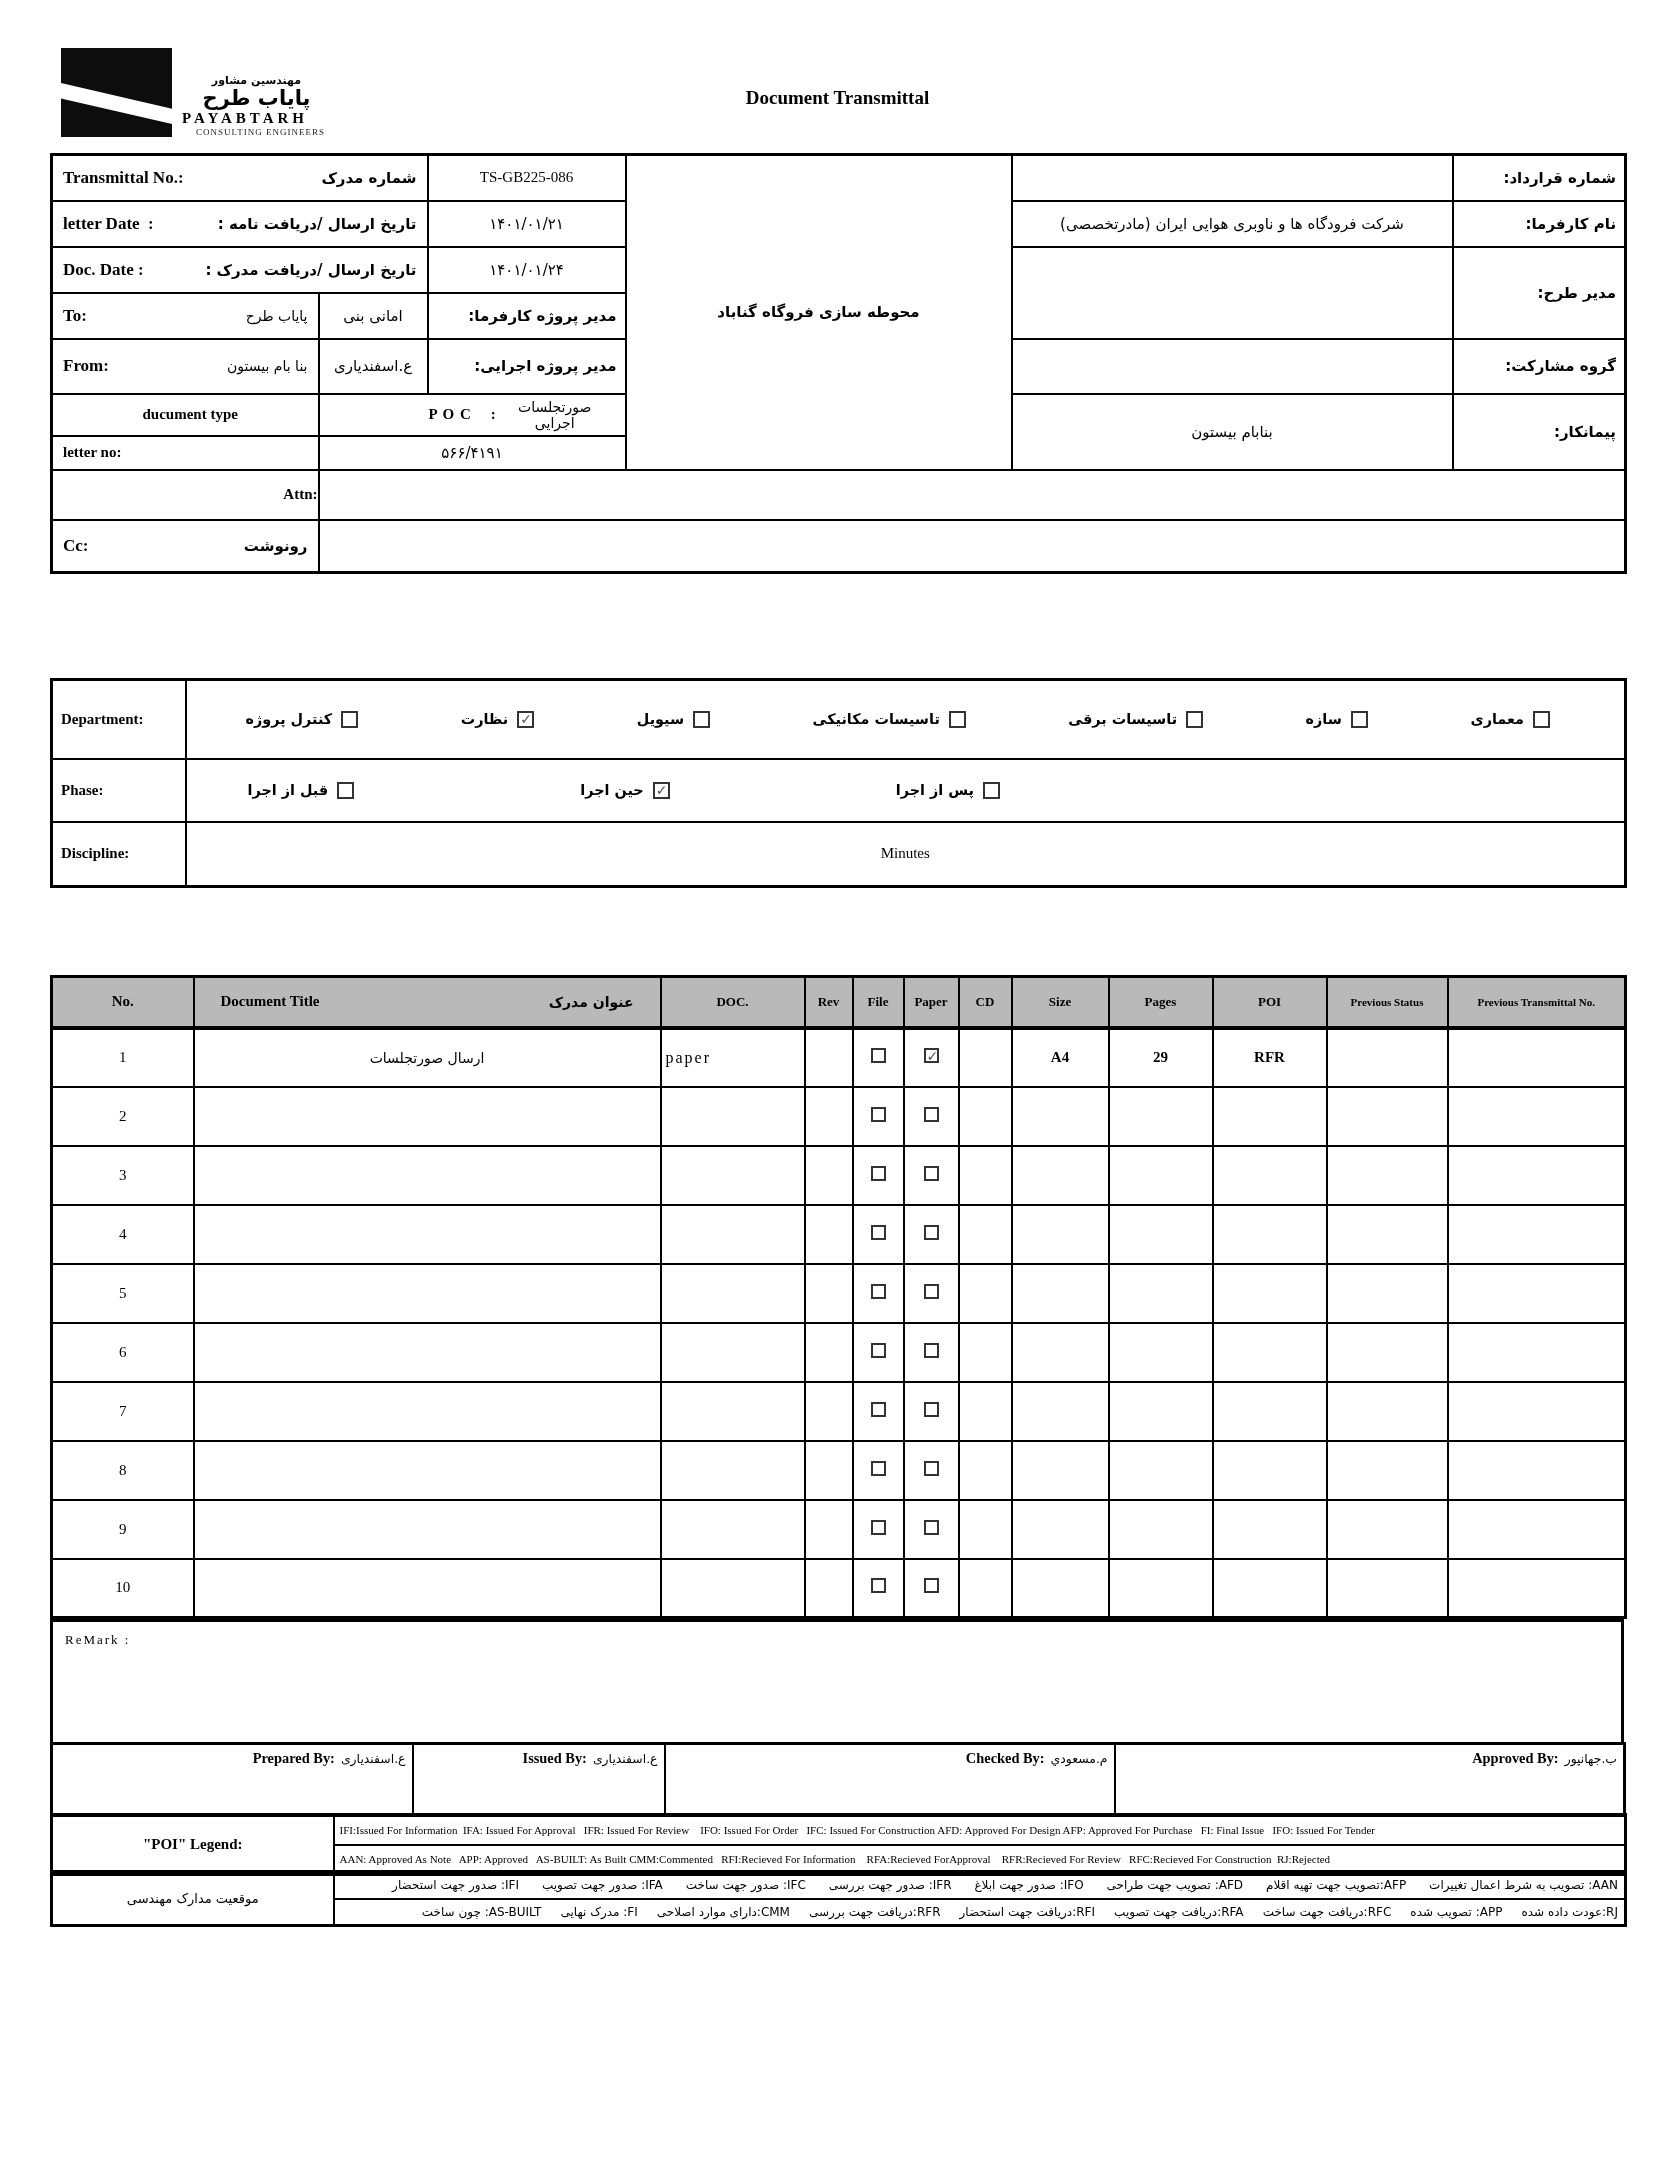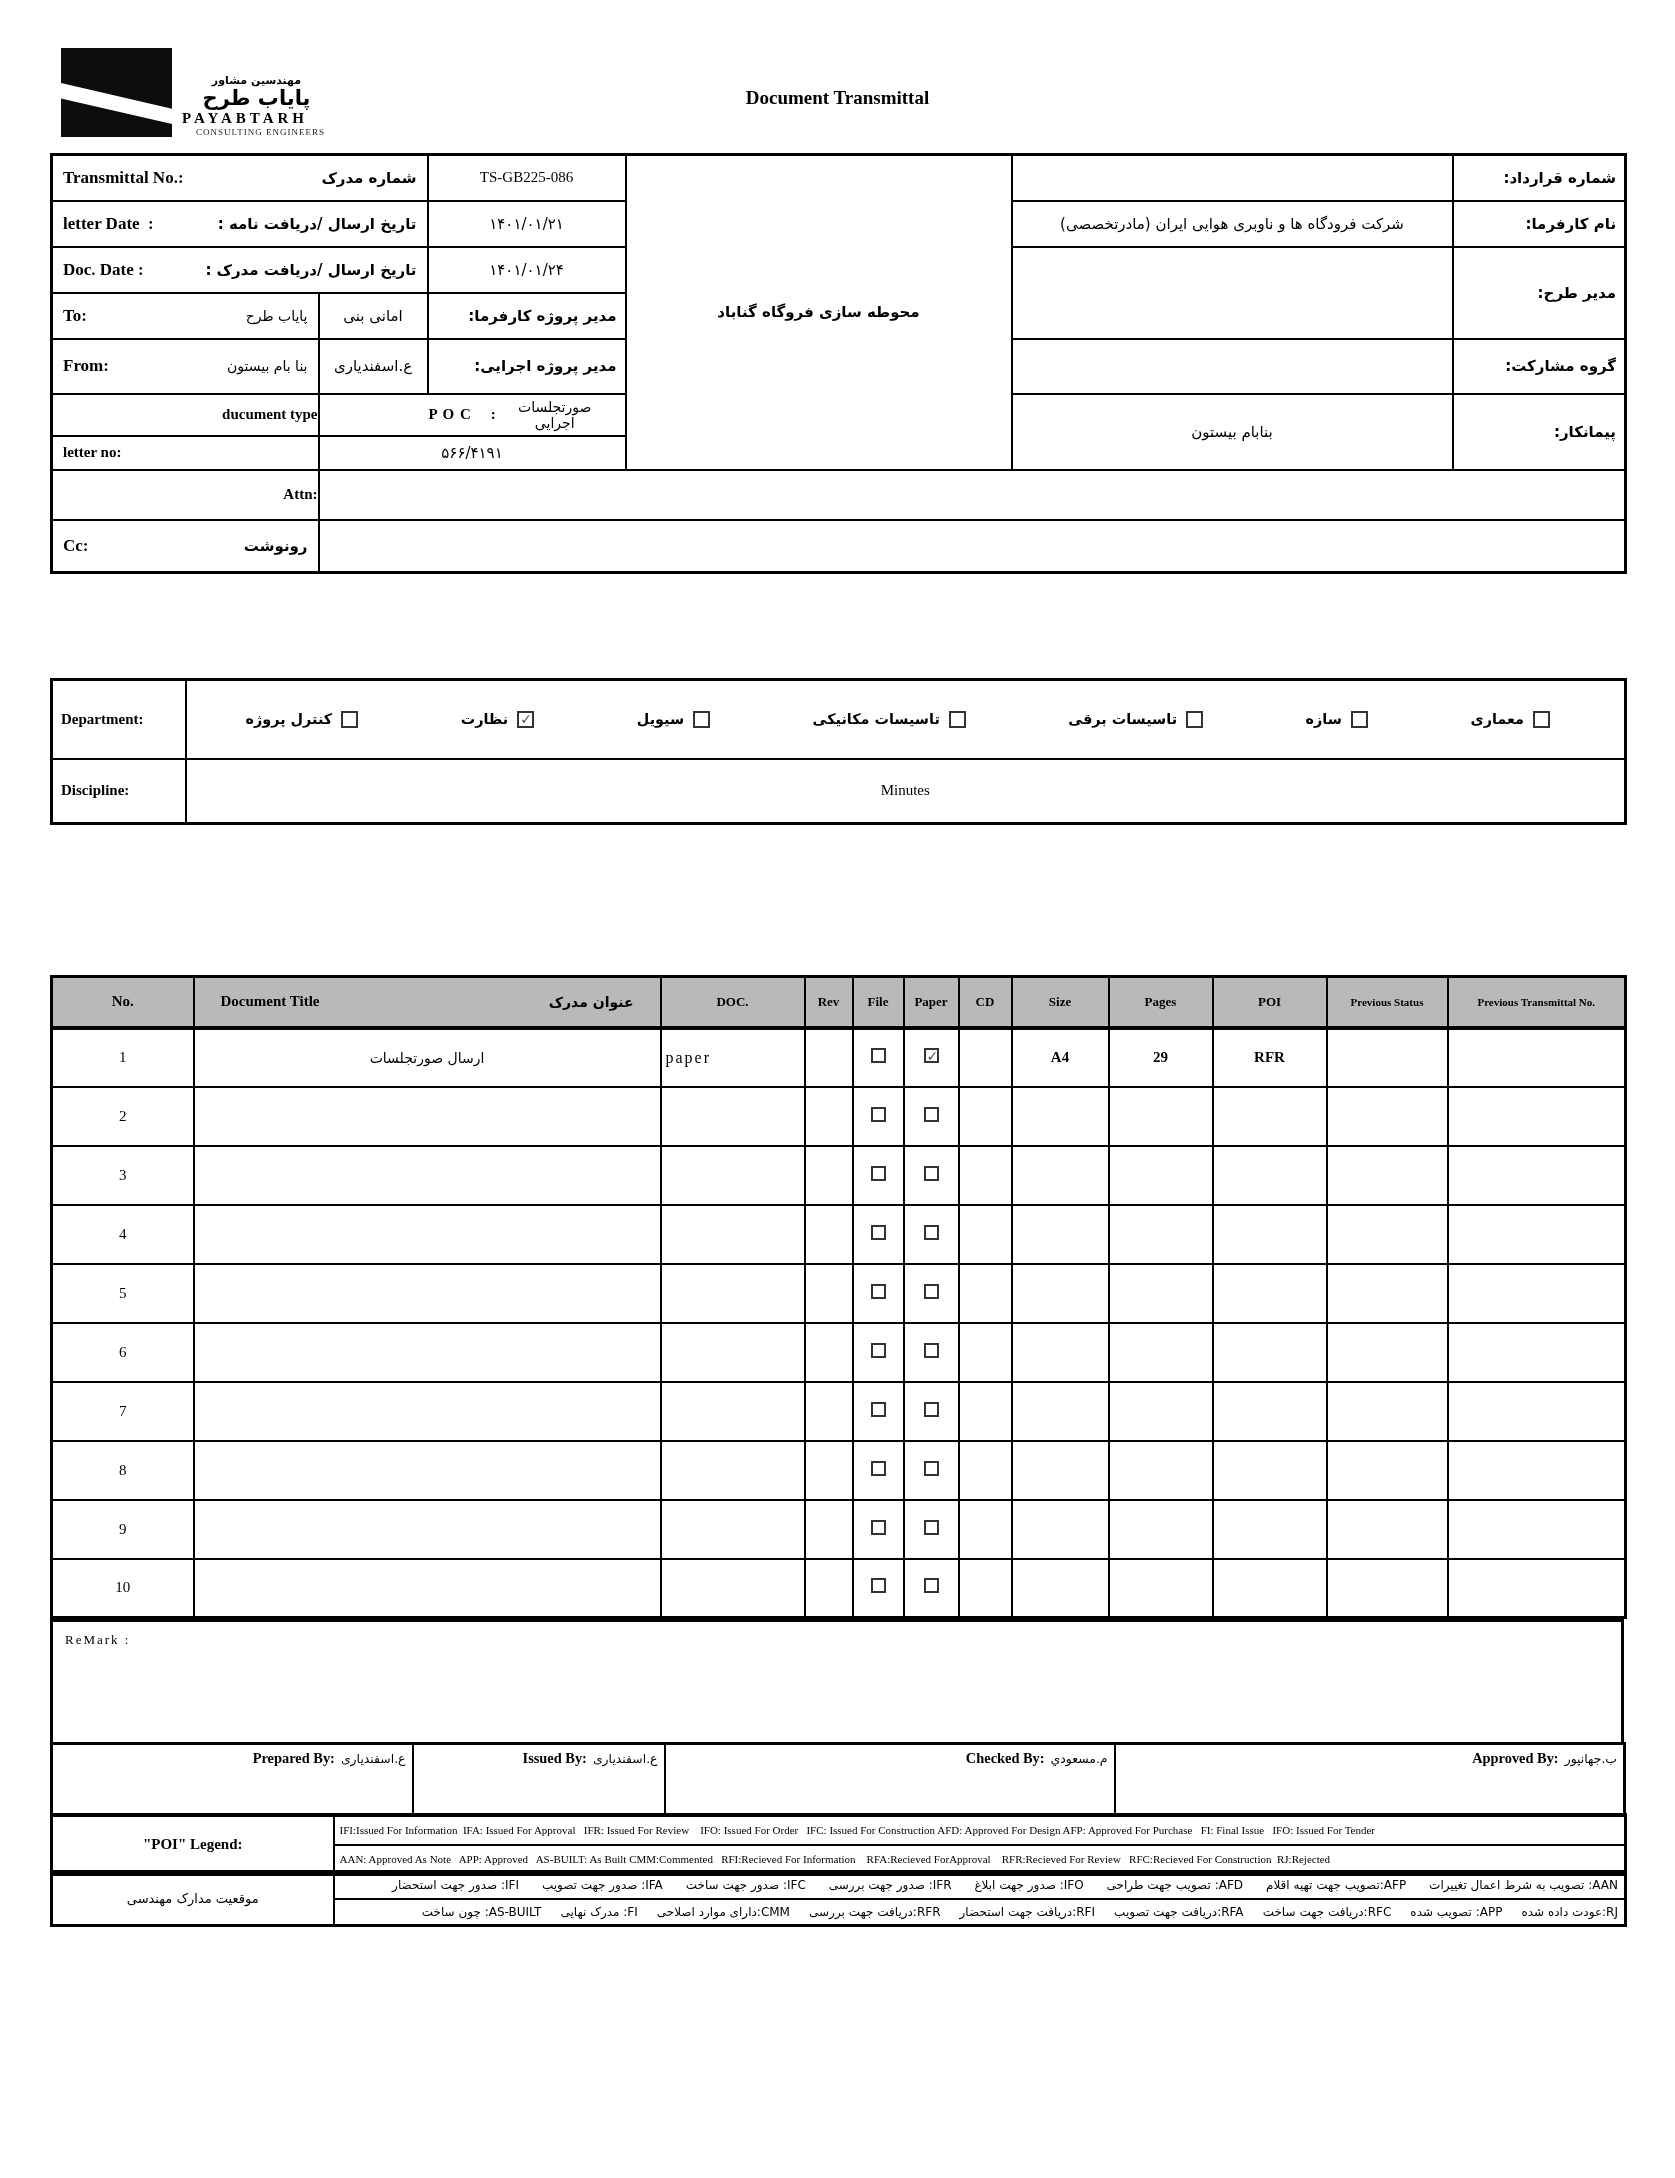--- a/index.html
+++ b/index.html
@@ -165,21 +165,21 @@
               <span class="en-lab">From:</span>
               <span class="fa fa-val">بنا بام بیستون</span>
             </div>
       </td>
       <td class="fa fa-val">ع.اسفندیاری</td>
       <td class="fa rt-lab">مدیر پروژه اجرایی:</td>
       <td></td>
       <td class="fa rt-lab">گروه مشارکت:</td>
     </tr>
     <tr style="height:42px">
-      <td style="text-align:right;padding-left:10px" class="en-lab">ducument type</td>
+      <td style="text-align:center;padding-left:10px" class="en-lab">ducument type</td>
       <td colspan="2">
         <div class="doctype-split">
               <span class="poc">P O C    :</span>
               <span class="fa fa-val">صورتجلسات اجرایی</span>
             </div>
       </td>
       <td rowspan="2" class="fa fa-val">بنابام بیستون</td>
       <td rowspan="2" class="fa rt-lab">پیمانکار:</td>
     </tr>
     <tr style="height:34px">
@@ -232,20 +232,39 @@
                 <span class="cb"></span>
                 <span class="fa ci-label">سیویل</span>
               </span>
               <span class="check-item">
                 <span class="cb checked"></span>
                 <span class="fa ci-label">نظارت</span>
               </span>
               <span class="check-item">
                 <span class="cb"></span>
                 <span class="fa ci-label">کنترل پروژه</span>
+              </span>
+            </div>
+      </td>
+    </tr>
+    <tr style="height:63px">
+      <td class="dp-lab">Phase:</td>
+      <td>
+        <div id="phase-items" class="check-row phase-row-inner">
+              <span class="check-item">
+                <span class="cb"></span>
+                <span class="fa ci-label">پس از اجرا</span>
+              </span>
+              <span class="check-item">
+                <span class="cb checked"></span>
+                <span class="fa ci-label">حین اجرا</span>
+              </span>
+              <span class="check-item">
+                <span class="cb"></span>
+                <span class="fa ci-label">قبل از اجرا</span>
               </span>
             </div>
       </td>
     </tr>
     <tr style="height:65px">
       <td class="dp-lab">Discipline:</td>
       <td class="disc-val">Minutes</td>
     </tr>
   </tbody>
     </table>

